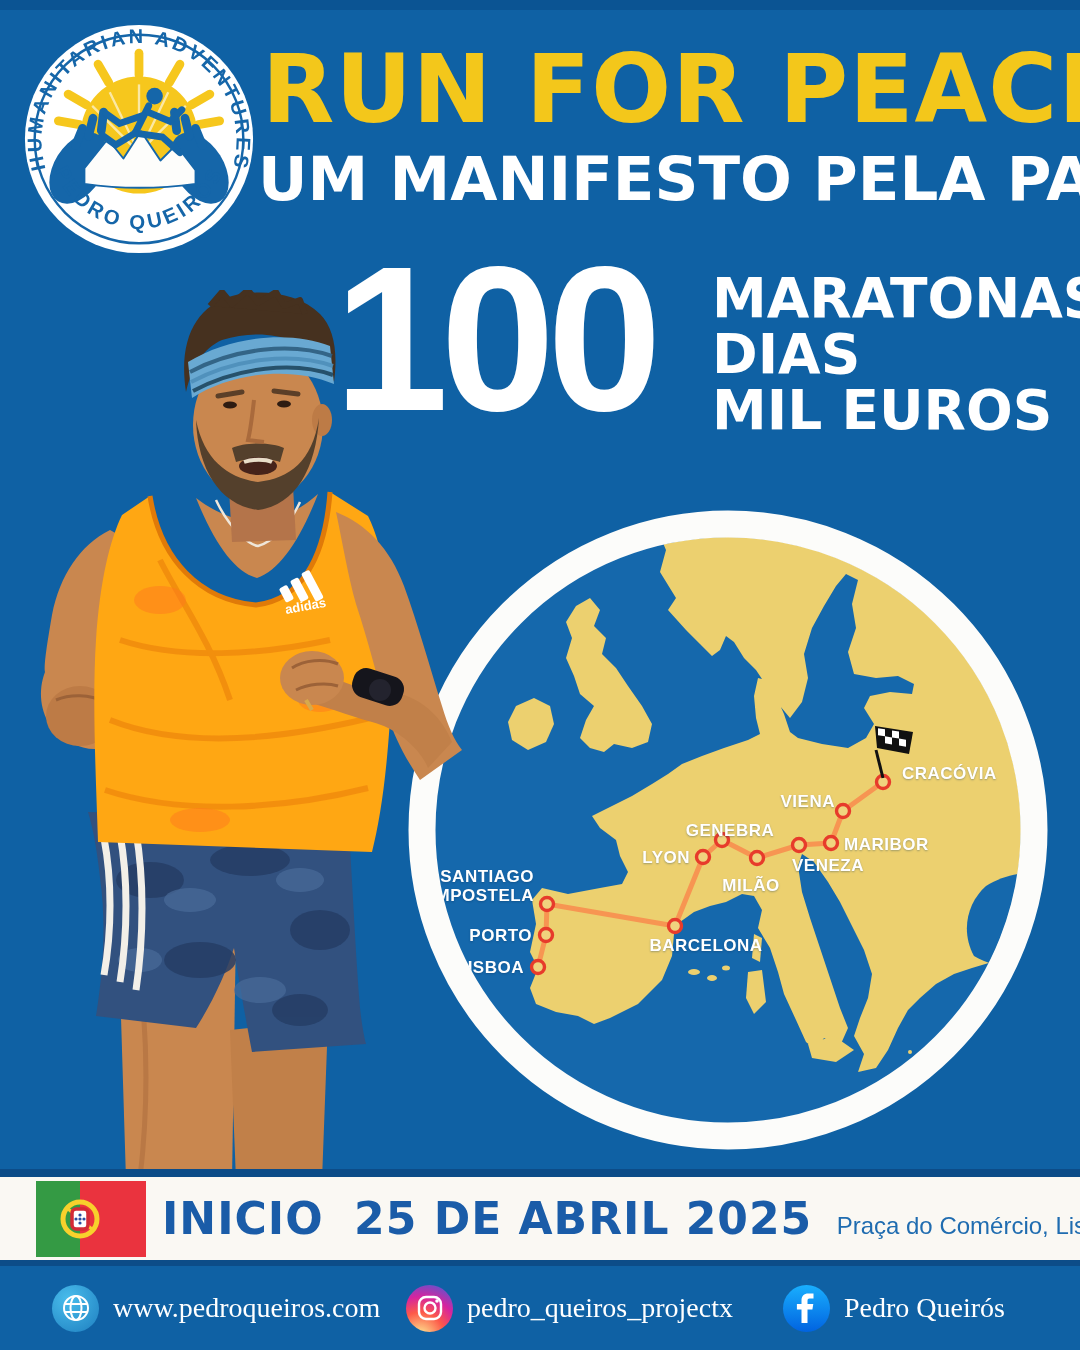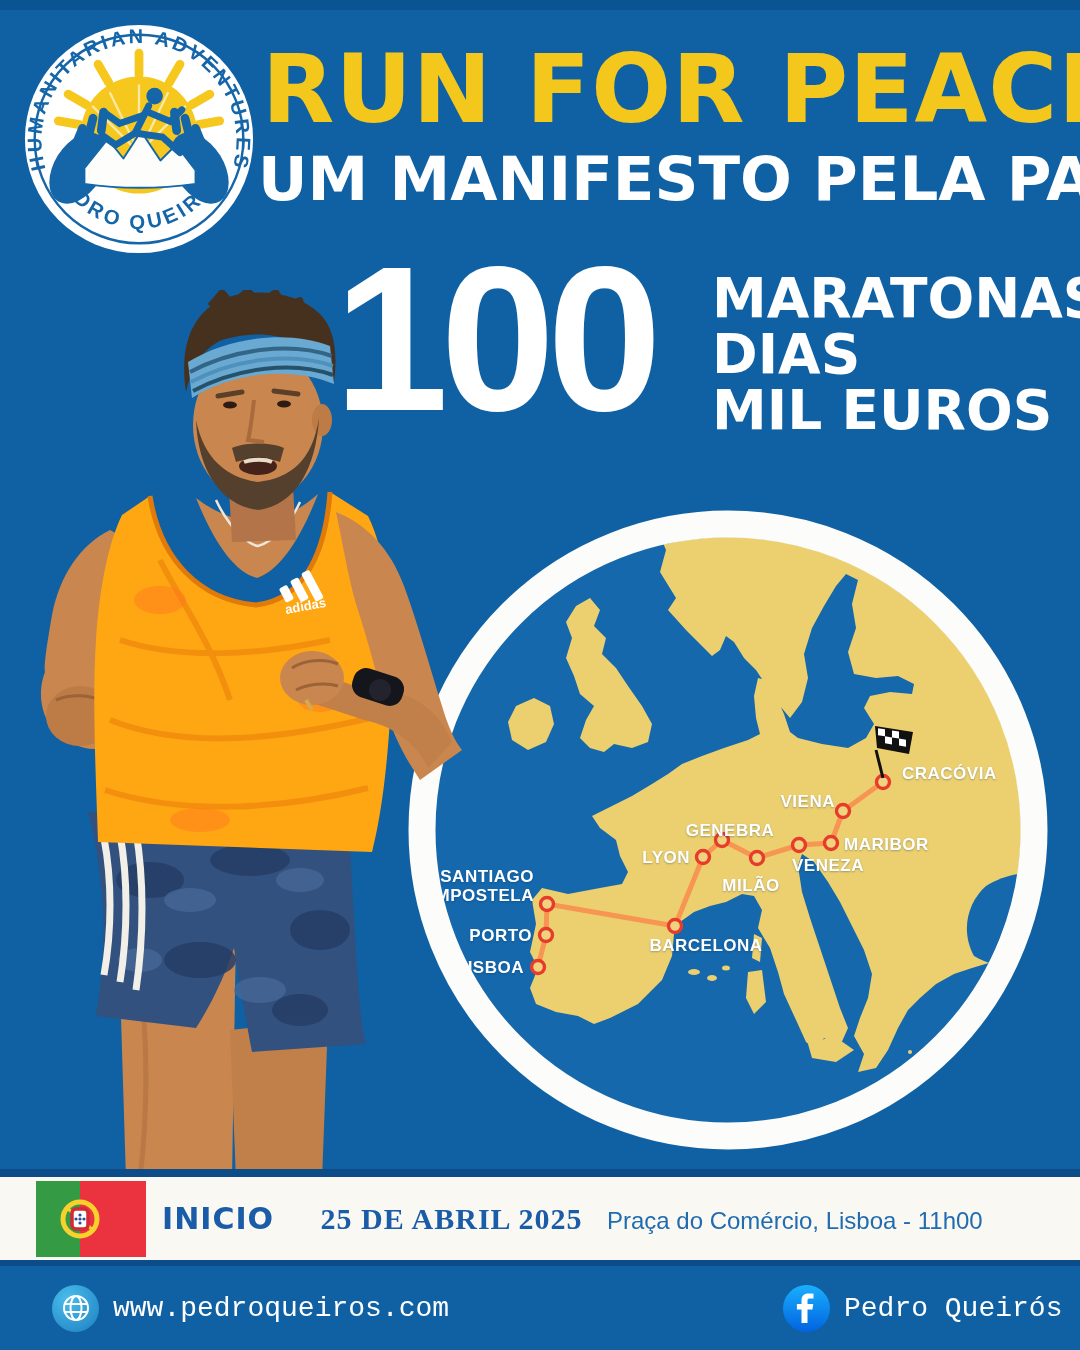--- a/index.html
+++ b/index.html
@@ -28,28 +28,28 @@
          fill:#ffffff;letter-spacing:.5px;}
   
   .runner-svg{left:0;top:290px;width:490px;height:890px;}
   
   .divider-top{left:0;top:1169px;width:1080px;height:8px;background:#0c4c88;}
   .event-bar{left:0;top:1177px;width:1080px;height:83px;background:#faf8f3;}
   .divider-bottom{left:0;top:1260px;width:1080px;height:6px;background:#0c4c88;}
   .flag{left:36px;top:1181px;width:110px;height:76px;}
   .event-line{left:162px;top:1177px;height:83px;display:flex;align-items:center;white-space:nowrap;}
   .event-start,.event-date{font-family:"DejaVu Sans",sans-serif;font-weight:bold;
-         font-size:30px;color:#1a5ca8;letter-spacing:1px;text-align:right;}
-  .event-date{margin-left:42px;font-family:Liberation Serif, serif;}
+         font-size:44px;color:#1a5ca8;letter-spacing:1px;text-align:right;}
+  .event-date{margin-left:26px;}
   .event-venue{margin-left:20px;font-size:24px;color:#1f6cb0;font-weight:500;
          font-family:"Liberation Sans",sans-serif;}
   
   .footer{left:0;top:1266px;width:1080px;height:84px;background:#0f61a4;}
   .social{position:absolute;display:flex;align-items:center;gap:14px;height:84px;}
-  .social-text{color:#fff;font-size:28px;font-family:Liberation Mono, monospace;}
+  .social-text{color:#fff;font-size:28px;font-family:Liberation Serif, serif;}
   .icon-circle{width:47px;height:47px;border-radius:50%;display:flex;
          align-items:center;justify-content:center;flex:0 0 auto;}
   .globe-bg{background:radial-gradient(circle at 35% 30%,#49bdec,#1e7fc0);}
   .insta-bg{background:radial-gradient(circle at 30% 110%,#fdf497 0%,#fd5949 40%,#d6249f 65%,#4f5bd5 95%);}
   .fb-bg{background:linear-gradient(#19affe,#0163e0);}
   .s1{left:52px;} .s2{left:406px;} .s3{left:783px;}
 </style>
 </head>
 <body>
 
@@ -338,20 +338,32 @@
           <g fill="none" stroke="#fff" stroke-width="2">
             <circle cx="16" cy="16" r="12"></circle>
             <ellipse cx="16" cy="16" rx="5.5" ry="12"></ellipse>
             <line x1="4" y1="12" x2="28" y2="12"></line>
             <line x1="4" y1="20" x2="28" y2="20"></line>
           </g>
         </svg>
       </div>
       <span class="social-text">www.pedroqueiros.com</span>
     </div>
+    <div class="social s2">
+      <div class="icon-circle insta-bg">
+        <svg width="30" height="30" viewBox="0 0 30 30">
+          <g fill="none" stroke="#fff" stroke-width="2.4">
+            <rect x="4" y="4" width="22" height="22" rx="7"></rect>
+            <circle cx="15" cy="15" r="5.5"></circle>
+          </g>
+          <circle cx="22" cy="8" r="1.8" fill="#fff"></circle>
+        </svg>
+      </div>
+      <span class="social-text">pedro_queiros_projectx</span>
+    </div>
     <div class="social s3">
       <div class="icon-circle fb-bg">
         <svg width="47" height="47" viewBox="0 0 47 47">
           <path fill="#fff" d="M30.5,13.5 h-4 c-1.4,0 -2,0.8 -2,2.2 v3.3 h5.8 l-0.9,5.4 h-4.9 V38 h-6 V24.4 h-4.6 v-5.4 h4.6 v-3.8 c0-4.3 2.6-6.8 6.7-6.8 h5.3 Z"></path>
         </svg>
       </div>
       <span class="social-text">Pedro Queirós</span>
     </div>
   </div>
 

